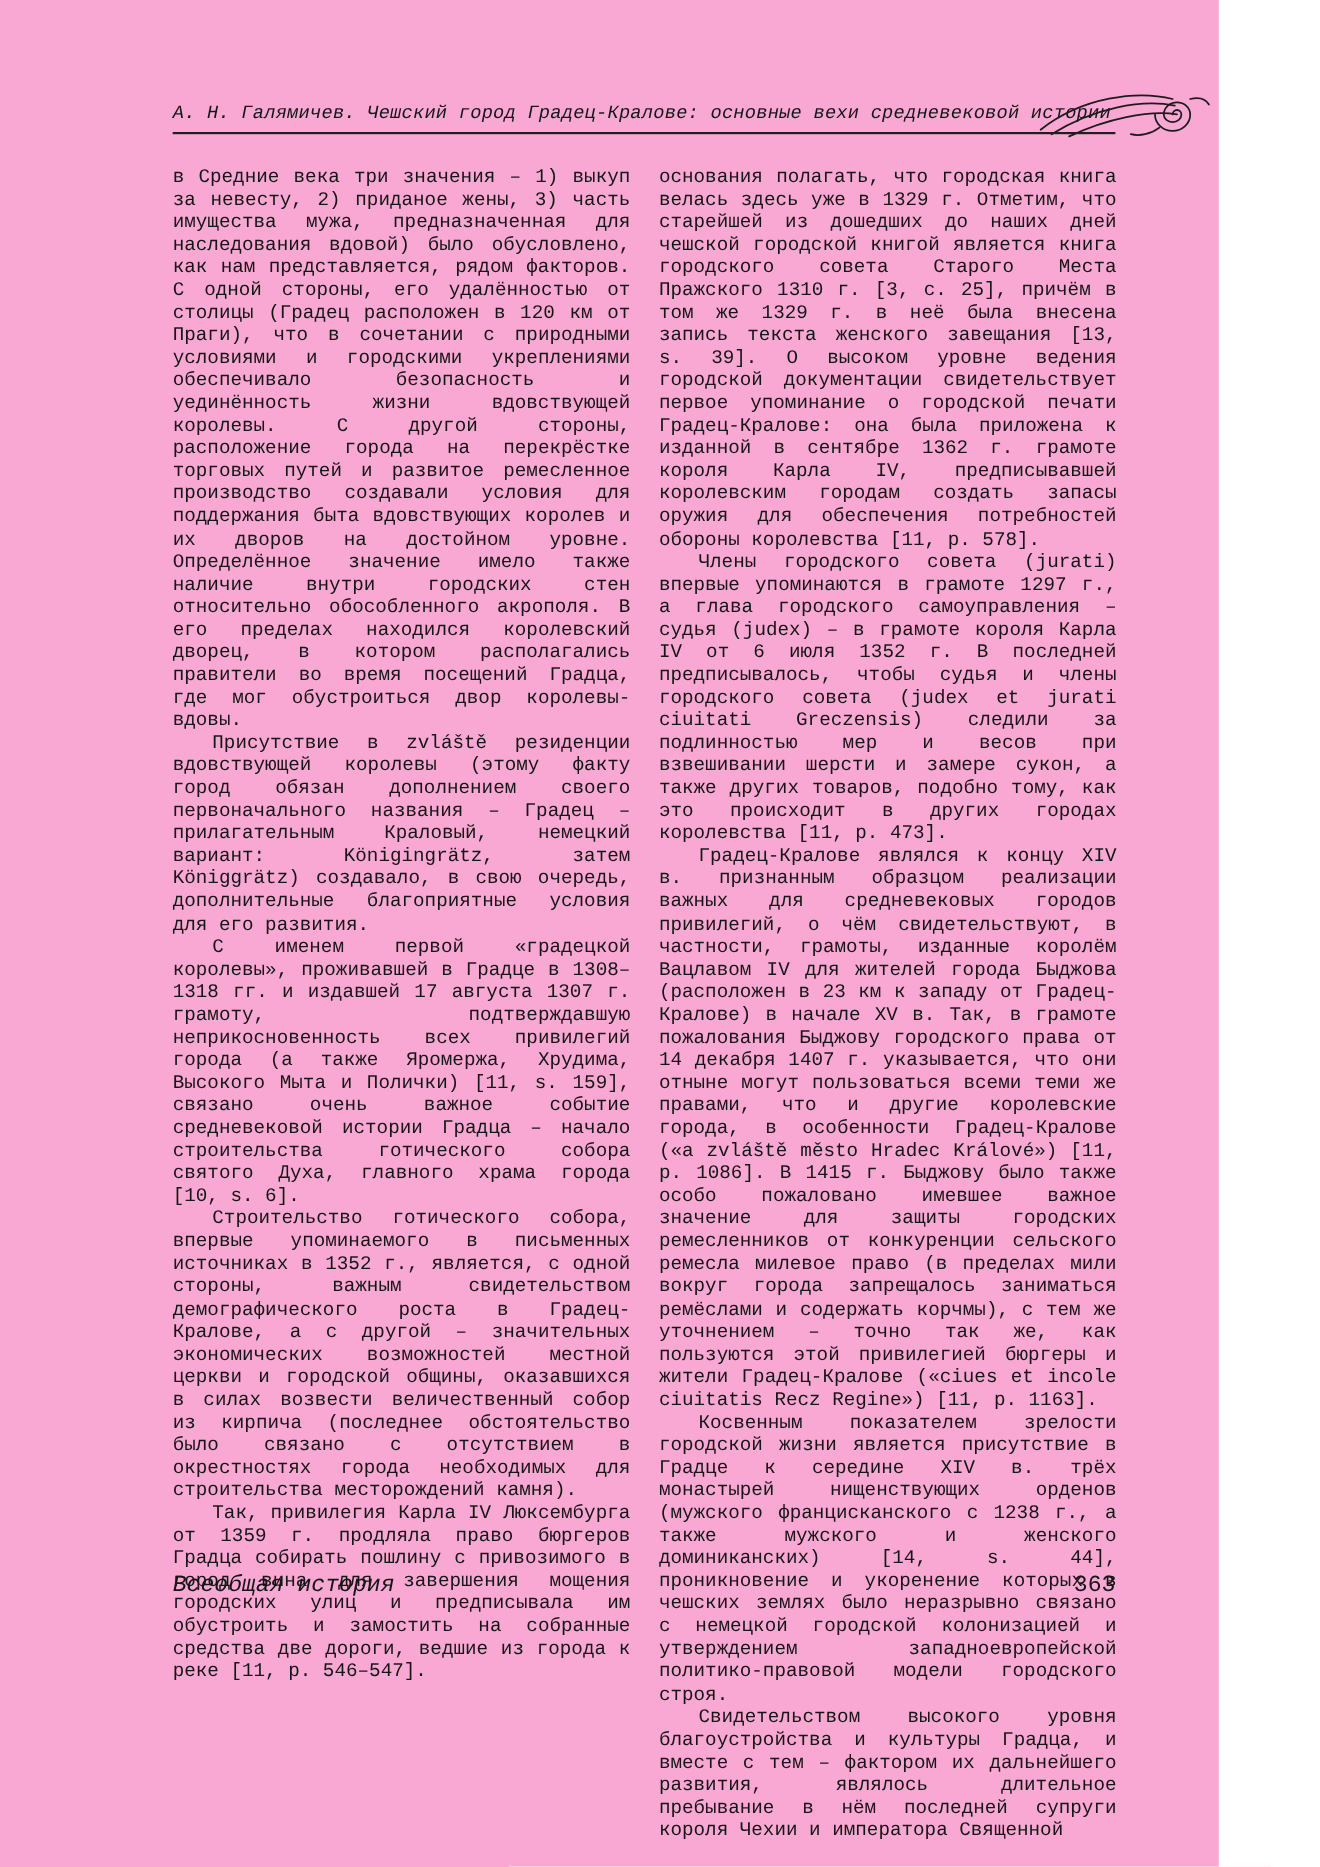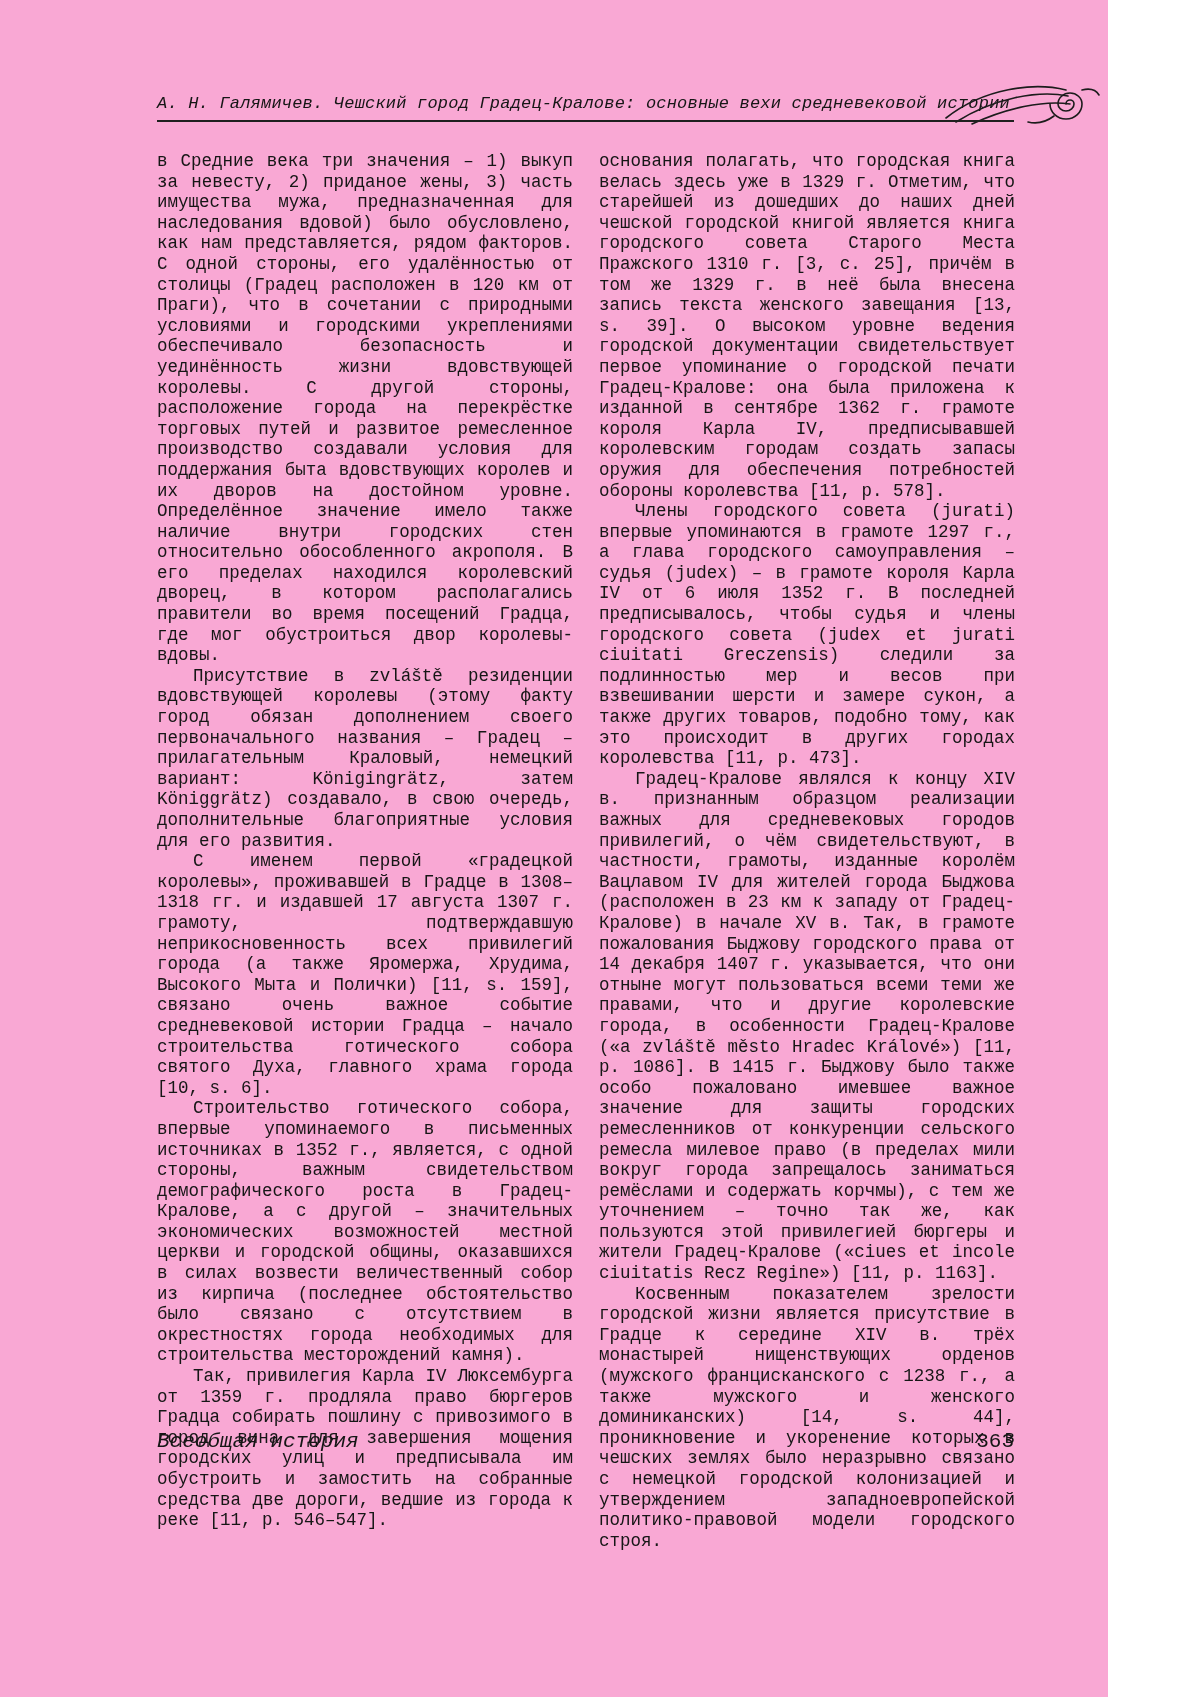--- a/index.html
+++ b/index.html
@@ -99,20 +99,21 @@
         <p>Присутствие в zvláště резиденции вдовствующей королевы (этому факту город обязан дополнением своего первоначального названия – Градец – прилагательным Краловый, немецкий вариант: Königingrätz, затем Königgrätz) создавало, в свою очередь, дополнительные благоприятные условия для его развития.</p>
         <p>С именем первой «градецкой королевы», проживавшей в Градце в 1308–1318 гг. и издавшей 17 августа 1307 г. грамоту, подтверждавшую неприкосновенность всех привилегий города (а также Яромержа, Хрудима, Высокого Мыта и Полички) [11, s. 159], связано очень важное событие средневековой истории Градца – начало строительства готического собора святого Духа, главного храма города [10, s. 6].</p>
         <p>Строительство готического собора, впервые упоминаемого в письменных источниках в 1352 г., является, с одной стороны, важным свидетельством демографического роста в Градец-Кралове, а с другой – значительных экономических возможностей местной церкви и городской общины, оказавшихся в силах возвести величественный собор из кирпича (последнее обстоятельство было связано с отсутствием в окрестностях города необходимых для строительства месторождений камня).</p>
         <p>Так, привилегия Карла IV Люксембурга от 1359 г. продляла право бюргеров Градца собирать пошлину с привозимого в город вина для завершения мощения городских улиц и предписывала им обустроить и замостить на собранные средства две дороги, ведшие из города к реке [11, p. 546–547].</p>
       </div>
     <div class="column">
         <p>основания полагать, что городская книга велась здесь уже в 1329 г. Отметим, что старейшей из дошедших до наших дней чешской городской книгой является книга городского совета Старого Места Пражского 1310 г. [3, с. 25], причём в том же 1329 г. в неё была внесена запись текста женского завещания [13, s. 39]. О высоком уровне ведения городской документации свидетельствует первое упоминание о городской печати Градец-Кралове: она была приложена к изданной в сентябре 1362 г. грамоте короля Карла IV, предписывавшей королевским городам создать запасы оружия для обеспечения потребностей обороны королевства [11, p. 578].</p>
         <p>Члены городского совета (jurati) впервые упоминаются в грамоте 1297 г., а глава городского самоуправления – судья (judex) – в грамоте короля Карла IV от 6 июля 1352 г. В последней предписывалось, чтобы судья и члены городского совета (judex et jurati ciuitati Greczensis) следили за подлинностью мер и весов при взвешивании шерсти и замере сукон, а также других товаров, подобно тому, как это происходит в других городах королевства [11, p. 473].</p>
         <p>Градец-Кралове являлся к концу XIV в. признанным образцом реализации важных для средневековых городов привилегий, о чём свидетельствуют, в частности, грамоты, изданные королём Вацлавом IV для жителей города Быджова (расположен в 23 км к западу от Градец-Кралове) в начале XV в. Так, в грамоте пожалования Быджову городского права от 14 декабря 1407 г. указывается, что они отныне могут пользоваться всеми теми же правами, что и другие королевские города, в особенности Градец-Кралове («a zvláště město Hradec Králové») [11, p. 1086]. В 1415 г. Быджову было также особо пожаловано имевшее важное значение для защиты городских ремесленников от конкуренции сельского ремесла милевое право (в пределах мили вокруг города запрещалось заниматься ремёслами и содержать корчмы), с тем же уточнением – точно так же, как пользуются этой привилегией бюргеры и жители Градец-Кралове («ciues et incole ciuitatis Recz Regine») [11, p. 1163].</p>
         <p>Косвенным показателем зрелости городской жизни является присутствие в Градце к середине XIV в. трёх монастырей нищенствующих орденов (мужского францисканского с 1238 г., а также мужского и женского доминиканских) [14, s. 44], проникновение и укоренение которых в чешских землях было неразрывно связано с немецкой городской колонизацией и утверждением западноевропейской политико-правовой модели городского строя.</p>
+        <p>Свидетельством высокого уровня благоустройства и культуры Градца, и вместе с тем – фактором их дальнейшего развития, являлось длительное пребывание в нём последней супруги короля Чехии и императора Священной</p>
       </div>
   </div>
 
   <div class="footer">
     <span class="journal">Всеобщая история</span>
     <span class="pagenum">363</span>
   </div>
 
 </div>
 

